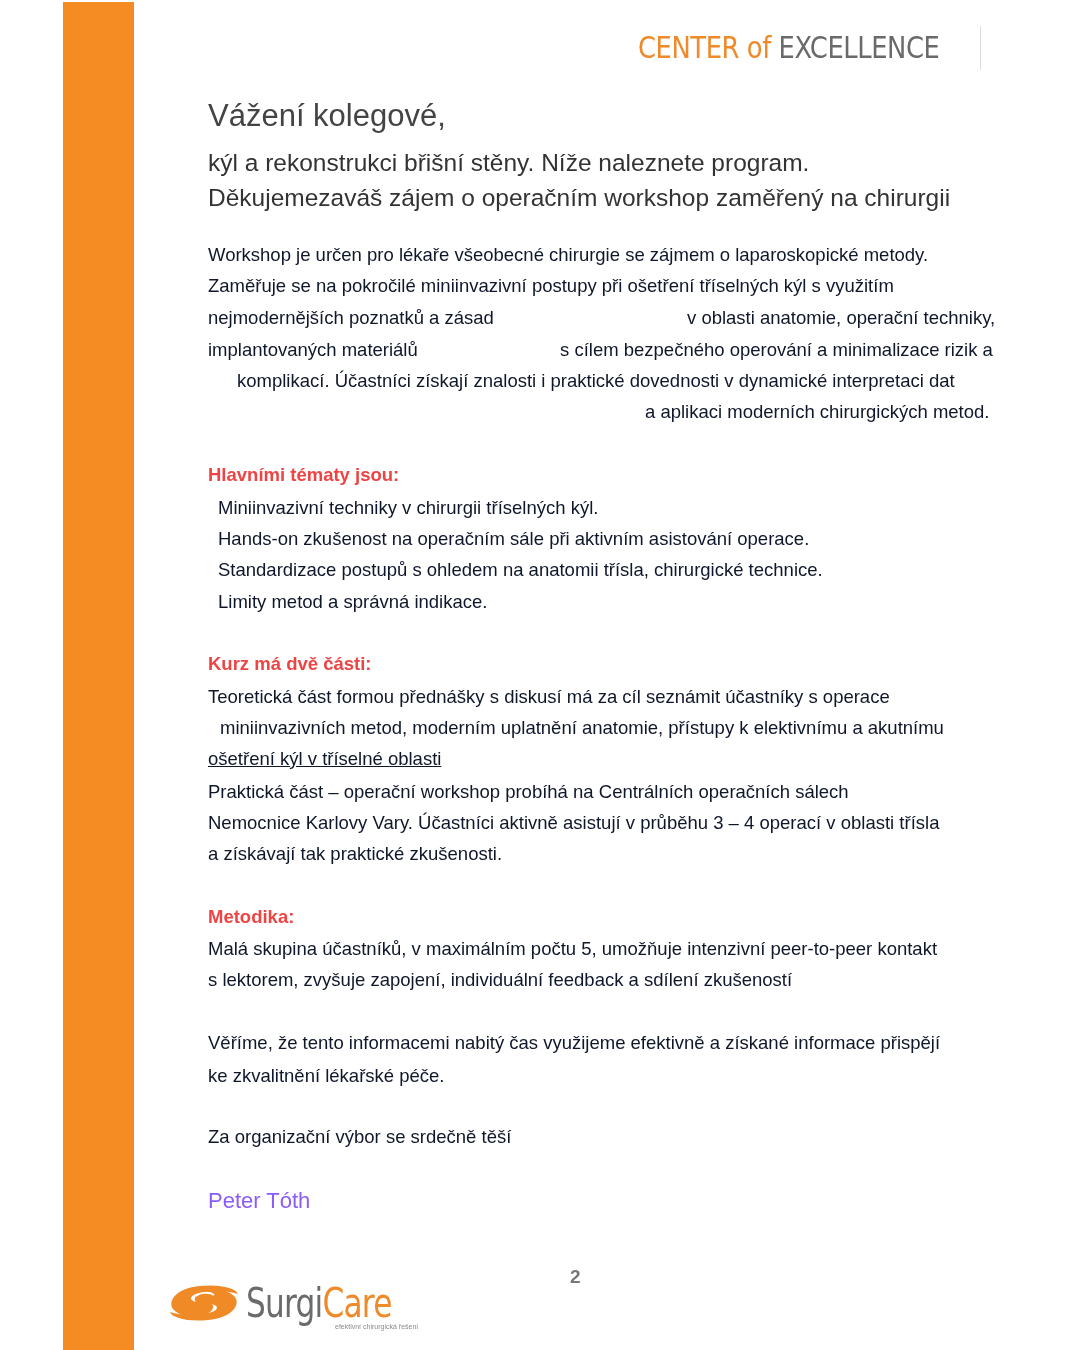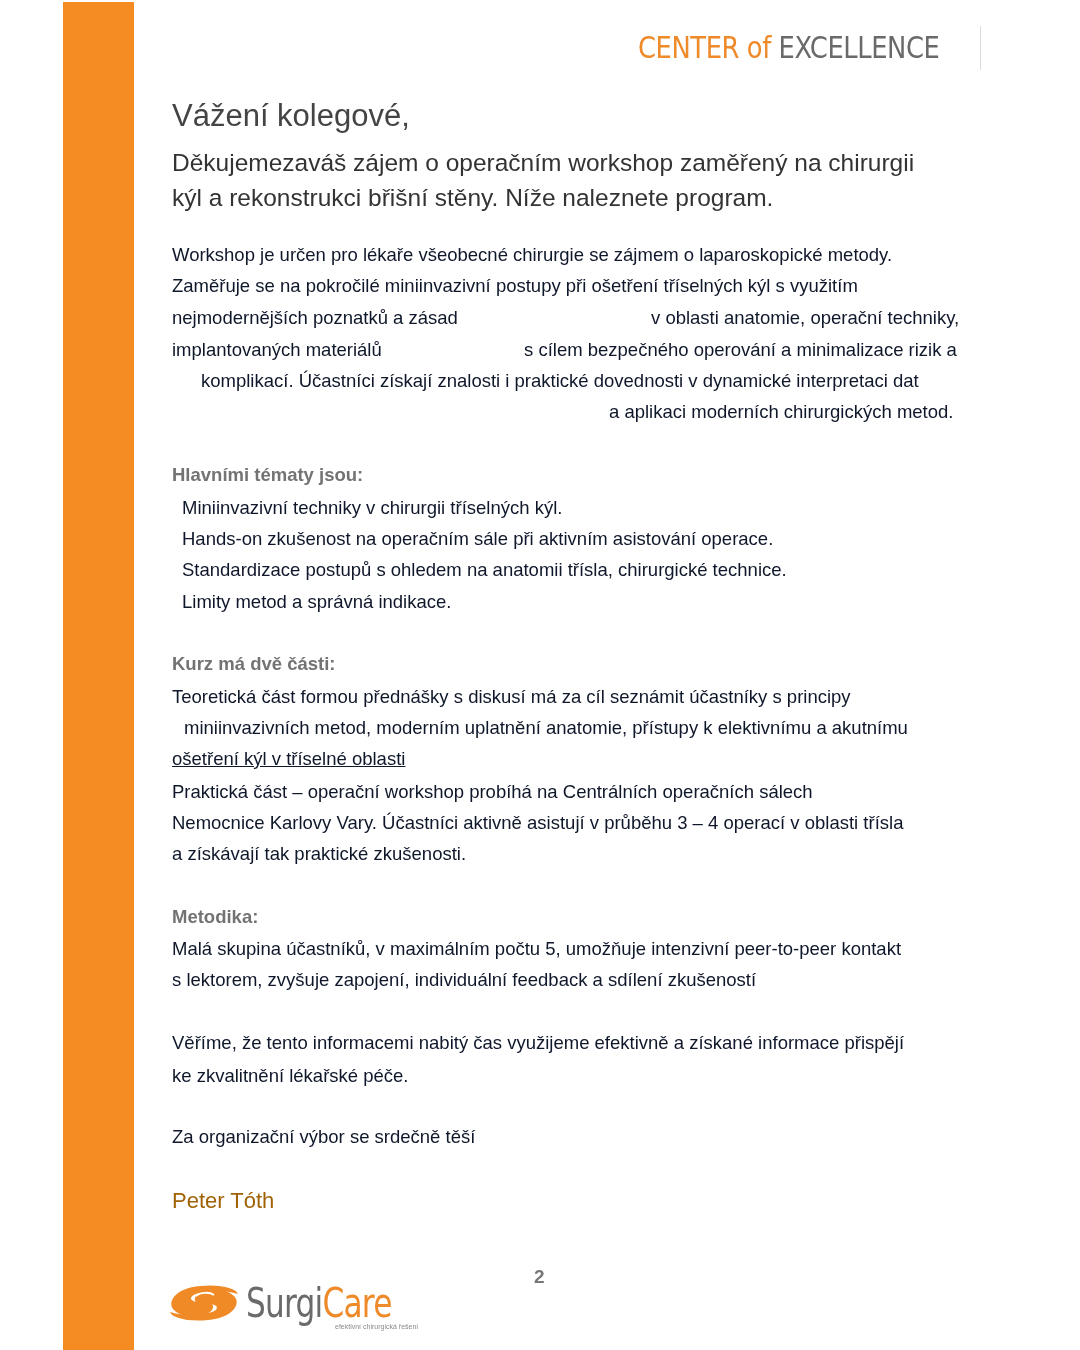--- a/index.html
+++ b/index.html
@@ -4,23 +4,23 @@
   <style>
     html, body { margin: 0; padding: 0; background: #ffffff; }
     body { width: 1080px; height: 1350px; position: relative; overflow: hidden;
            font-family: "Liberation Sans", "DejaVu Sans", sans-serif; color: #2b2b2b; }
     .sidebar { position: absolute; left: 63px; top: 2px; width: 71px; height: 1348px; background: #f58b23; }
     .coe { position: absolute; left: 638px; top: 30px; font-family: "DejaVu Sans", sans-serif;
            font-size: 30px; letter-spacing: -0.5px; transform: scaleX(0.86); transform-origin: left top; white-space: nowrap; }
     .coe .o { color: #ee8a2a; }
     .coe .g { color: #6a6a6a; }
     .coe-line { position: absolute; left: 980px; top: 26px; width: 1px; height: 44px; background: #dddddd; }
-    .abs { position: absolute; white-space: nowrap; }
+    .abs { position: absolute; white-space: nowrap; margin-left: 36px; }
     .t { font-size: 18.5px; color: #0f172a; }
-    .b { font-weight: bold; font-size: 18.5px; color: #737373; }
+    .b { font-weight: bold; font-size: 18.5px; color: #ef4444; }
     .greeting { left: 172px; top: 98px; font-size: 31px; color: #444; }
     .intro { left: 172px; top: 145px; font-size: 24.5px; color: #333; line-height: 35px; }
     .pnum { left: 534px; top: 1266px; font-size: 19px; font-weight: bold; color: #777; }
     .logo { position: absolute; left: 166px; top: 1282px; }
     .logo-text { position: absolute; left: 246px; top: 1280px; font-family: "DejaVu Sans", sans-serif; font-size: 40px;
                  transform: scaleX(0.78); transform-origin: left top; white-space: nowrap; letter-spacing: -1px; }
     .logo-text .g { color: #6b6b6b; }
     .logo-text .o { color: #ee8a2a; }
     .logo-tag { position: absolute; left: 335px; top: 1323px; font-size: 7px; color: #8a8a8a; white-space: nowrap; }
   </style>
@@ -30,56 +30,56 @@
 <div class="sidebar"></div>
 
 <div class="coe">
   <span class="o">CENTER </span><span class="o">of</span><span class="g"> EXCELLENCE</span>
 </div>
 <div class="coe-line"></div>
 
 <div class="abs greeting">Vážení kolegové,</div>
 
 <div class="abs intro">
+  <div>kýl a rekonstrukci břišní stěny. Níže naleznete program.</div>
   <div>Děkujemezaváš zájem o operačním workshop zaměřený na chirurgii</div>
-  <div>kýl a rekonstrukci břišní stěny. Níže naleznete program.</div>
 </div>
 
 <div class="abs t" style="left:172px; top:244px;">Workshop je určen pro lékaře všeobecné chirurgie se zájmem o laparoskopické metody.</div>
 <div class="abs t" style="left:172px; top:275px;">Zaměřuje se na pokročilé miniinvazivní postupy při ošetření tříselných kýl s využitím</div>
 <div class="abs t" style="left:172px; top:307px;">nejmodernějších poznatků a zásad</div>
 <div class="abs t" style="left:651px; top:307px;">v oblasti anatomie, operační techniky,</div>
 <div class="abs t" style="left:172px; top:339px;text-align:right;">implantovaných materiálů</div>
 <div class="abs t" style="left:524px; top:339px;">s cílem bezpečného operování a minimalizace rizik a</div>
 <div class="abs t" style="left:201px; top:370px;">komplikací. Účastníci získají znalosti i praktické dovednosti v dynamické interpretaci dat</div>
 <div class="abs t" style="left:609px; top:401px;">a aplikaci moderních chirurgických metod.</div>
 
 <div class="abs b" style="left:172px; top:464px;">Hlavními tématy jsou:</div>
 <div class="abs t" style="left:182px; top:497px;">Miniinvazivní techniky v chirurgii tříselných kýl.</div>
 <div class="abs t" style="left:182px; top:528px;text-align:right;">Hands-on zkušenost na operačním sále při aktivním asistování operace.</div>
 <div class="abs t" style="left:182px; top:559px;">Standardizace postupů s ohledem na anatomii třísla, chirurgické technice.</div>
 <div class="abs t" style="left:182px; top:591px;">Limity metod a správná indikace.</div>
 
 <div class="abs b" style="left:172px; top:653px;">Kurz má dvě části:</div>
-<div class="abs t" style="left:172px; top:686px;">Teoretická část formou přednášky s diskusí má za cíl seznámit účastníky s principy</div>
+<div class="abs t" style="left:172px; top:686px;">Teoretická část formou přednášky s diskusí má za cíl seznámit účastníky s operace</div>
 <div class="abs t" style="left:184px; top:717px;">miniinvazivních metod, moderním uplatnění anatomie, přístupy k elektivnímu a akutnímu</div>
 <div class="abs t" style="left:172px; top:748px;text-decoration:underline;">ošetření kýl v tříselné oblasti</div>
 <div class="abs t" style="left:172px; top:781px;">Praktická část – operační workshop probíhá na Centrálních operačních sálech</div>
 <div class="abs t" style="left:172px; top:812px;">Nemocnice Karlovy Vary. Účastníci aktivně asistují v průběhu 3 – 4 operací v oblasti třísla</div>
 <div class="abs t" style="left:172px; top:843px;">a získávají tak praktické zkušenosti.</div>
 
 <div class="abs b" style="left:172px; top:906px;">Metodika:</div>
 <div class="abs t" style="left:172px; top:938px;">Malá skupina účastníků, v maximálním počtu 5, umožňuje intenzivní peer-to-peer kontakt</div>
 <div class="abs t" style="left:172px; top:969px;">s lektorem, zvyšuje zapojení, individuální feedback a sdílení zkušeností</div>
 
 <div class="abs t" style="left:172px; top:1032px;">Věříme, že tento informacemi nabitý čas využijeme efektivně a získané informace přispějí</div>
 <div class="abs t" style="left:172px; top:1065px;">ke zkvalitnění lékařské péče.</div>
 
 <div class="abs t" style="left:172px; top:1126px;">Za organizační výbor se srdečně těší</div>
-<div class="abs" style="left:172px; top:1188px; font-size:22px; color:#a16207;">Peter Tóth</div>
+<div class="abs" style="left:172px; top:1188px; font-size:22px; color:#8b5cf6;">Peter Tóth</div>
 
 <div class="abs pnum">2</div>
 
 <svg class="logo" width="76" height="42" viewBox="0 0 76 42">
   <path d="M8 28 C0 20, 10 6, 34 4 C54 2, 70 6, 72 12 C60 8, 42 8, 30 12 C22 15, 24 20, 34 20 C44 20, 50 22, 46 28 C40 36, 18 38, 8 28 Z" fill="#ef8a27"></path>
   <path d="M68 14 C76 22, 66 36, 42 38 C22 40, 6 36, 4 30 C16 34, 34 34, 46 30 C54 27, 52 22, 42 22 C32 22, 26 20, 30 14 C36 6, 58 4, 68 14 Z" fill="#ef8a27"></path>
   <path d="M30 14 C34 10, 44 10, 48 13" stroke="#fff" stroke-width="2" fill="none"></path>
 </svg>
 <div class="logo-text">
   <span class="g">Surgi</span><span class="o">Care</span>

